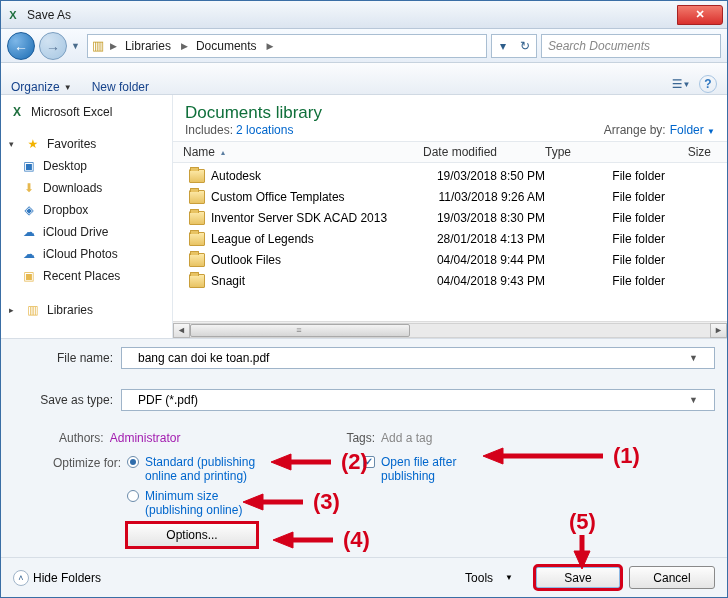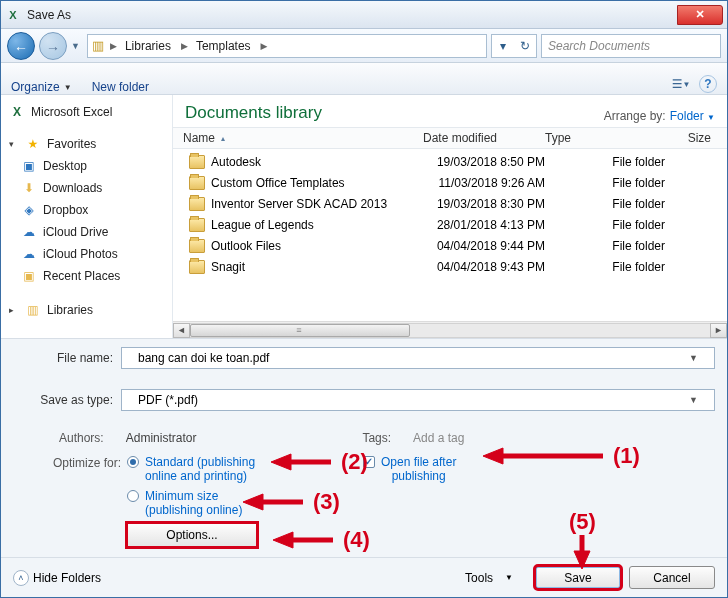--- a/index.html
+++ b/index.html
@@ -63,23 +63,23 @@
   .hscroll .arrow { width:17px; height:15px; background:linear-gradient(#f6f6f6,#e0e0e0); border:1px solid #b8b8b8; display:flex; align-items:center; justify-content:center; font-size:9px; color:#555; }
   .hscroll .track { flex:1; height:15px; background:#eaeaea; border-top:1px solid #d2d2d2; border-bottom:1px solid #d2d2d2; }
   .hscroll .thumb { width:220px; height:13px; margin:0; background:linear-gradient(#f3f3f3,#d6d6d6); border:1px solid #a9a9a9; border-radius:2px; display:flex; align-items:center; justify-content:center; font-size:9px; color:#888; letter-spacing:2px; }
   
   .form-area { border-top:1px solid #d7dee6; padding:8px 12px 10px; background:#f1f5f9; position:relative; }
   .form-row { display:flex; align-items:center; margin-bottom:20px; }
   .form-label { width:108px; text-align:right; padding-right:8px; color:#333; }
   .form-input { flex:1; height:22px; border:1px solid #9fb4c9; background:#fff; padding:0 16px; display:flex; align-items:center; justify-content:space-between; }
   .form-input .dd { font-size:9px; color:#555; }
   .meta-row { display:flex; margin-top:6px; padding-left:46px; gap:16px; }
-  .meta-col { display:flex; gap:22px; }
+  .meta-col { display:flex; gap:6px; }
   .meta-label { color:#555; }
-  .meta-val { color:#404040; }
+  .meta-val { color:#a21caf; }
   .meta-val.gray { color:#888; }
   .opt-area { display:flex; padding-left:30px; margin-top:10px; position:relative; }
   .opt-left { width:280px; }
   .opt-right { flex:1; }
   .opt-row { display:flex; align-items:flex-start; gap:6px; margin-bottom:6px; }
   .opt-row .lbl-col { width:78px; text-align:right; color:#555; padding-top:1px; }
   .radio, .check { width:12px; height:12px; border:1px solid #6a8bab; border-radius:50%; background:#fff; display:inline-flex; align-items:center; justify-content:center; margin-top:1px; flex-shrink:0; }
   .radio.checked::after { content:""; width:6px; height:6px; background:#2f6cab; border-radius:50%; }
   .check { border-radius:2px; }
   .check.checked::after { content:"✓"; font-size:10px; color:#2f6cab; font-weight:bold; line-height:1; }
@@ -115,21 +115,21 @@
 
   <div class="navbar">
     <div class="nav-btn">←</div>
     <div class="nav-btn fwd">→</div>
     <div class="nav-drop">▼</div>
     <div class="breadcrumb">
       <span class="bc-icon">▥</span>
       <span class="bc-sep">▶</span>
       <span class="bc-seg">Libraries</span>
       <span class="bc-sep">▶</span>
-      <span class="bc-seg">Templates</span>
+      <span class="bc-seg">Documents</span>
       <span class="bc-sep">▶</span>
     </div>
     <div class="refresh-box">
       <span>▾</span>
       <span>↻</span>
     </div>
     <div class="search">Search Documents</div>
   </div>
 
   <div class="toolbar">
@@ -187,20 +187,24 @@
         <span class="exp">▸</span>
         <span class="ficon folder-ico">▥</span>
         <span>Libraries</span>
       </div>
     </div>
 
     <div class="content">
       <div class="lib-header">
         <div>
           <div class="lib-title">Documents library</div>
+          <div class="lib-sub">
+            <span>Includes:</span>
+            <a>2 locations</a>
+          </div>
         </div>
         <div class="arrange">
           <span>Arrange by:</span>
           <a><span>Folder</span> <span style="font-size:8px;">▼</span></a>
         </div>
       </div>
 
       <div class="list-head">
         <div class="col-name">
           <span>Name</span>
@@ -317,21 +321,21 @@
           <div class="lbl-col"></div>
           <span class="radio"></span>
           <span class="linklike" style="white-space:pre-line;">Minimum size
 (publishing online)</span>
         </div>
         <div class="options-btn hl-red">Options...</div>
       </div>
       <div class="opt-right">
         <div class="opt-row" style="margin-left:40px;">
           <span class="check checked"></span>
-          <span class="linklike" style="white-space:pre-line;text-align:center;">Open file after
+          <span class="linklike" style="white-space:pre-line;">Open file after
 publishing</span>
         </div>
       </div>
 
       <div class="anno" style="left:470px; top:-12px;">
         <svg width="130" height="26" class="arrow-svg">
             <line x1="120" y1="13" x2="16" y2="13" stroke-width="5"></line>
             <polygon points="0,13 20,5 20,21"></polygon>
           </svg>
         <span class="num">(1)</span>

